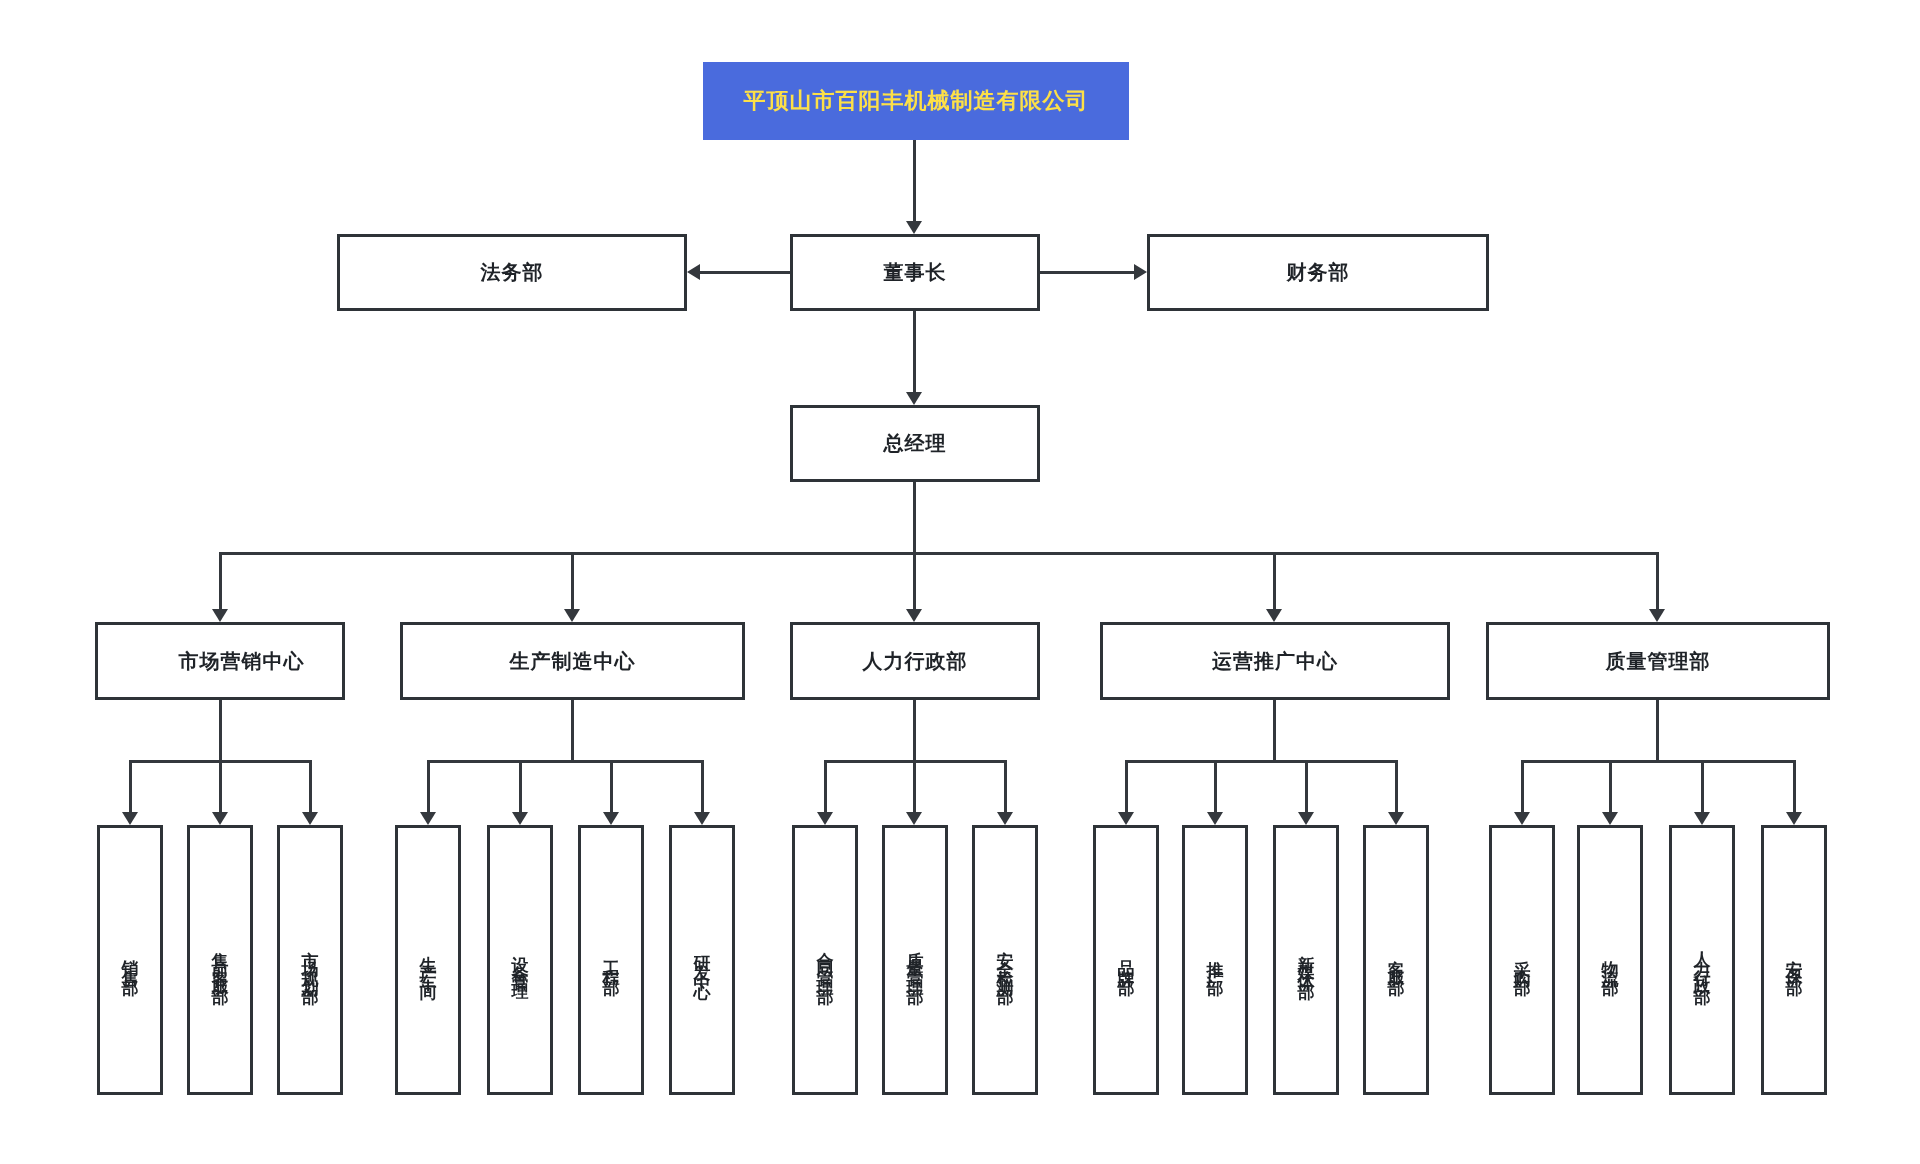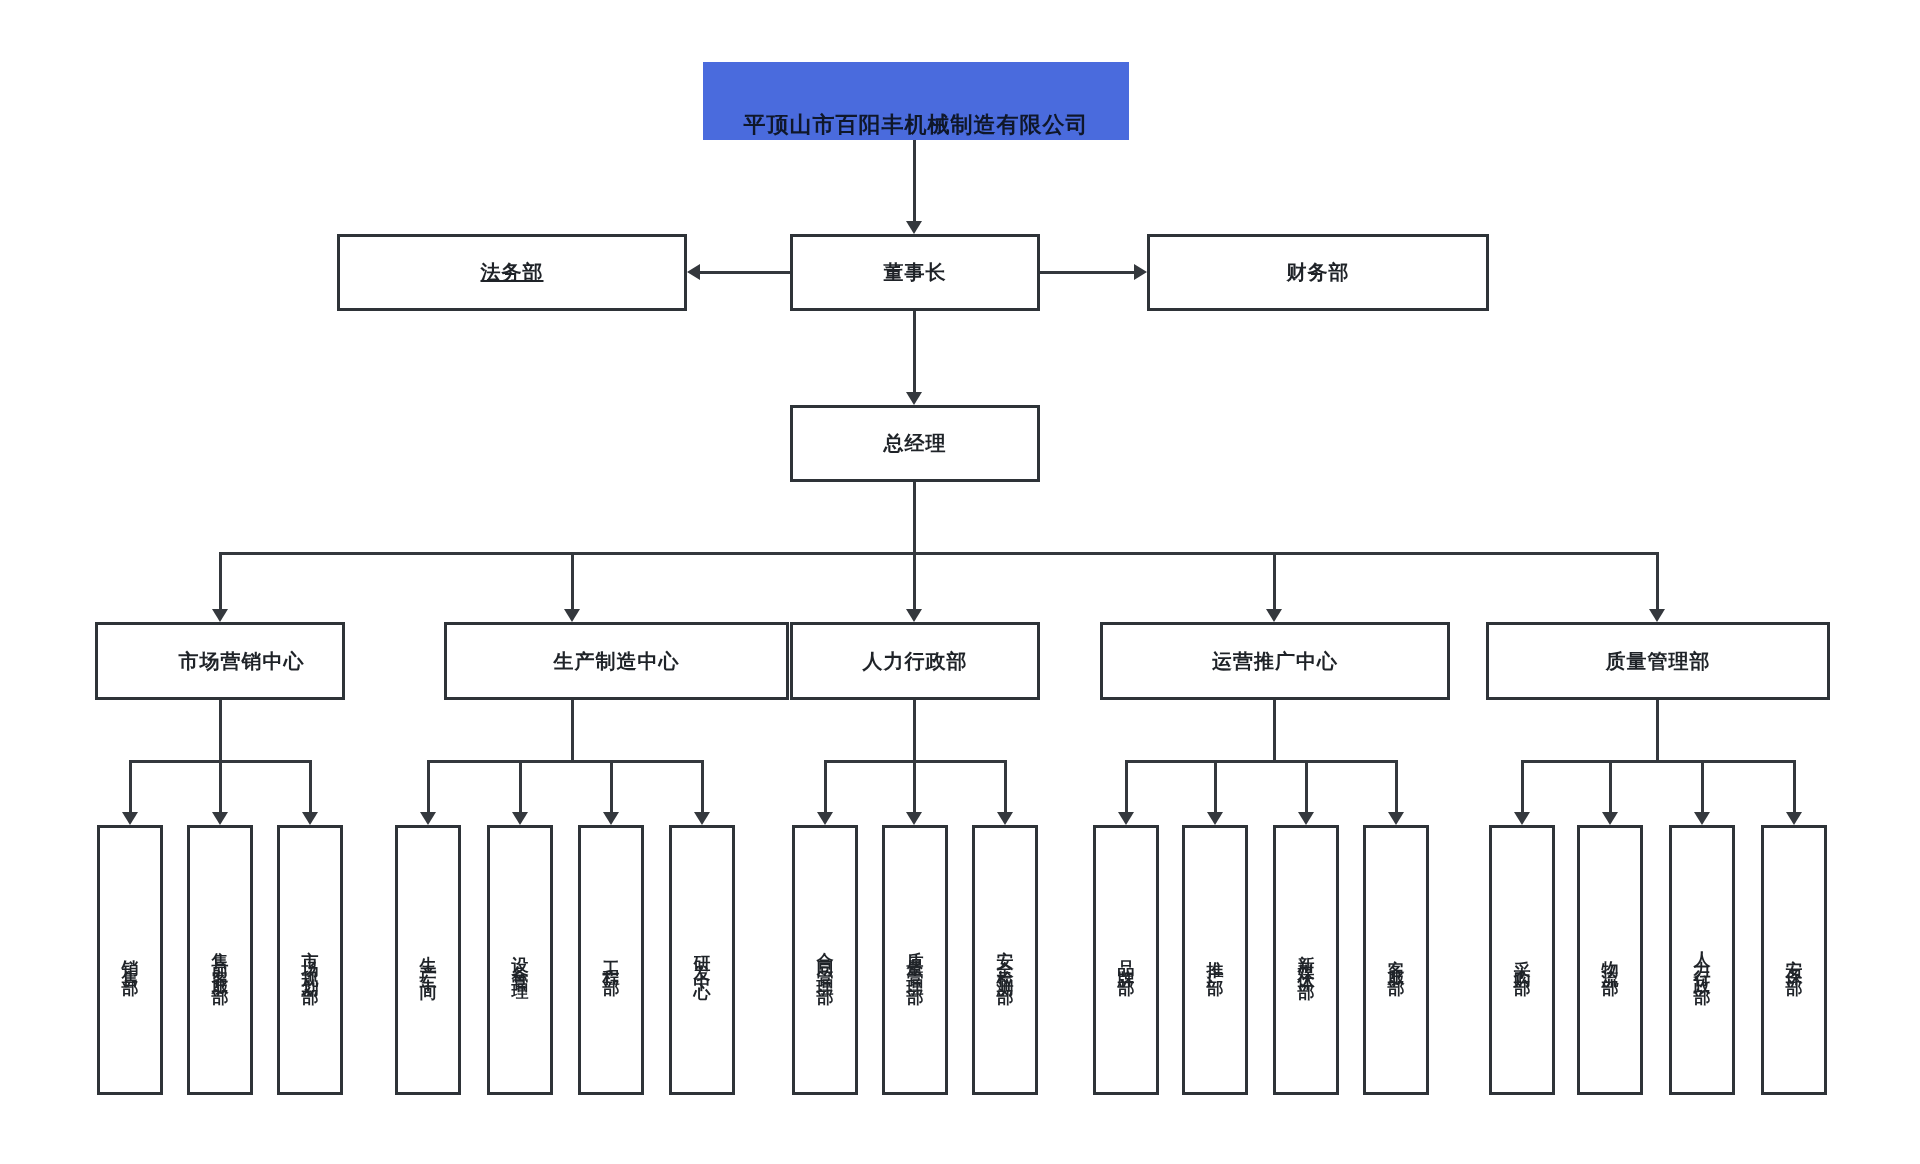--- a/index.html
+++ b/index.html
@@ -23,23 +23,22 @@
     align-items: center;
     justify-content: center;
     font-weight: 700;
     font-size: 20px;
     color: #1f2328;
     letter-spacing: 1px;
   }
   .node.root {
     background: #4a6bdd;
     border: none;
-    color: #0f172a;
+    color: #fde047;
     font-size: 22px;
-    align-items: flex-end;
   }
   .vnode {
     position: absolute;
     background: #ffffff;
     border: 3px solid #2e3338;
     display: flex;
     align-items: center;
     justify-content: center;
   }
   .vtext {
@@ -79,38 +78,38 @@
 </style>
 </head>
 <body>
 
 <div id="canvas">
 
   <div class="node root" style="left:703px; top:62px; width:426px; height:78px;">
     <span>平顶山市百阳丰机械制造有限公司</span>
   </div>
 
-  <div class="node" style="left:337px; top:234px; width:350px; height:77px;text-decoration:underline;">
+  <div class="node" style="left:337px; top:234px; width:350px; height:77px;">
     <span>法务部</span>
   </div>
   <div class="node" style="left:790px; top:234px; width:250px; height:77px;">
     <span>董事长</span>
   </div>
   <div class="node" style="left:1147px; top:234px; width:342px; height:77px;">
     <span>财务部</span>
   </div>
 
   <div class="node" style="left:790px; top:405px; width:250px; height:77px;">
     <span>总经理</span>
   </div>
 
   <div class="node" style="left:95px; top:622px; width:250px; height:78px;padding-left:43px;">
     <span>市场营销中心</span>
   </div>
-  <div class="node" style="left:400px; top:622px; width:345px; height:78px;margin-left:44px;">
+  <div class="node" style="left:400px; top:622px; width:345px; height:78px;">
     <span>生产制造中心</span>
   </div>
   <div class="node" style="left:790px; top:622px; width:250px; height:78px;">
     <span>人力行政部</span>
   </div>
   <div class="node" style="left:1100px; top:622px; width:350px; height:78px;">
     <span>运营推广中心</span>
   </div>
   <div class="node" style="left:1486px; top:622px; width:344px; height:78px;">
     <span>质量管理部</span>

